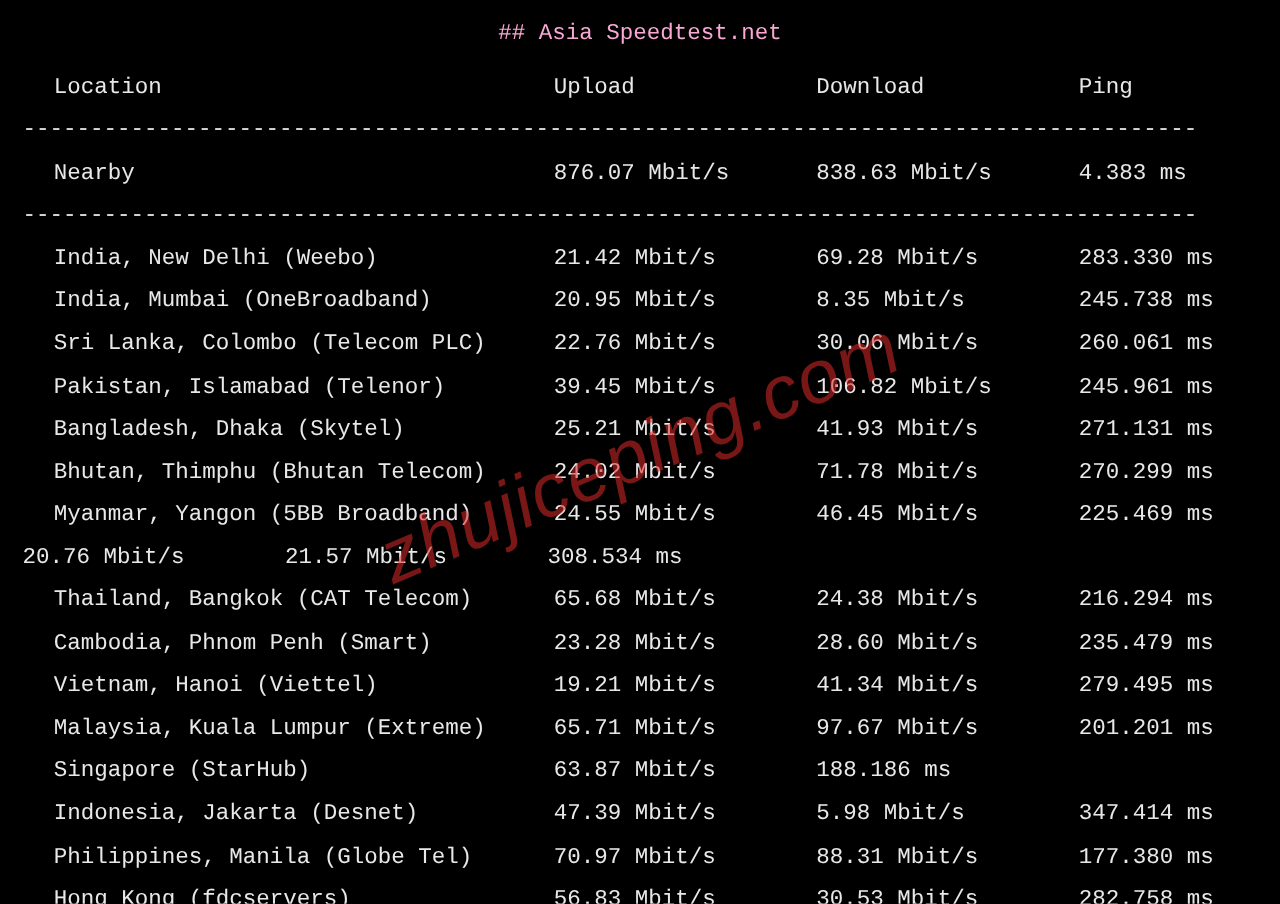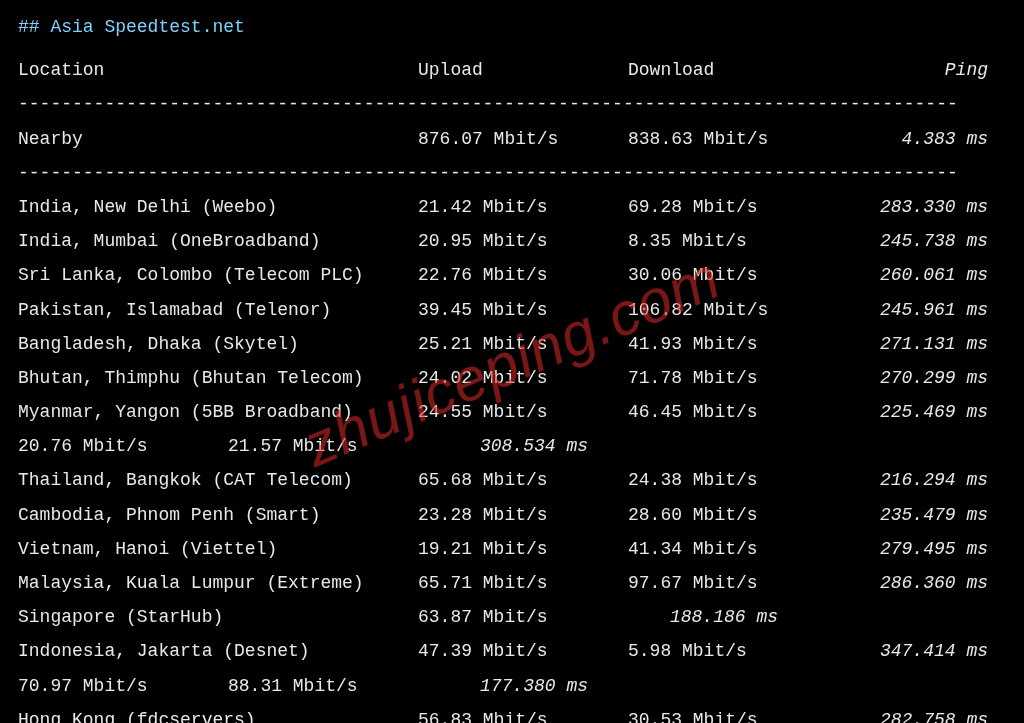--- a/index.html
+++ b/index.html
@@ -10,43 +10,44 @@
       font-size: 18px;
       line-height: 1.9;
       padding: 10px 18px;
       white-space: nowrap;
       width: 1024px;
       height: 723px;
       overflow: hidden;
       position: relative;
     }
     .title {
-      color: #7dd3fc;
+      color: #f9a8d4;
       margin-bottom: 0.5em;
+      text-align: center;
     }
     .row {
       display: flex;
     }
     .col-loc {
       width: 400px;
       flex-shrink: 0;
+      margin-left: 25px;
     }
     .col-up {
       width: 210px;
       flex-shrink: 0;
     }
     .col-down {
       width: 210px;
       flex-shrink: 0;
     }
     .col-ping {
       width: 150px;
       flex-shrink: 0;
-      text-align: right;
-      font-style: italic;
+      text-align: left;
     }
     .dash-line {
       letter-spacing: 0;
       overflow: hidden;
       width: 100%;
     }
     .watermark {
       position: absolute;
       top: 50%;
       left: 50%;
@@ -144,34 +145,35 @@
     <div class="row">
       <div class="col-loc">Vietnam, Hanoi (Viettel)</div>
       <div class="col-up">19.21 Mbit/s</div>
       <div class="col-down">41.34 Mbit/s</div>
       <div class="col-ping">279.495 ms</div>
     </div>
     <div class="row">
       <div class="col-loc">Malaysia, Kuala Lumpur (Extreme)</div>
       <div class="col-up">65.71 Mbit/s</div>
       <div class="col-down">97.67 Mbit/s</div>
-      <div class="col-ping">286.360 ms</div>
+      <div class="col-ping">201.201 ms</div>
     </div>
     <div class="row">
       <div class="col-loc">Singapore (StarHub)</div>
       <div class="col-up">63.87 Mbit/s</div>
       <div class="col-ping">188.186 ms</div>
     </div>
     <div class="row">
       <div class="col-loc">Indonesia, Jakarta (Desnet)</div>
       <div class="col-up">47.39 Mbit/s</div>
       <div class="col-down">5.98 Mbit/s</div>
       <div class="col-ping">347.414 ms</div>
     </div>
     <div class="row">
+      <div class="col-loc">Philippines, Manila (Globe Tel)</div>
       <div class="col-up">70.97 Mbit/s</div>
       <div class="col-down">88.31 Mbit/s</div>
       <div class="col-ping">177.380 ms</div>
     </div>
     <div class="row">
       <div class="col-loc">Hong Kong (fdcservers)</div>
       <div class="col-up">56.83 Mbit/s</div>
       <div class="col-down">30.53 Mbit/s</div>
       <div class="col-ping">282.758 ms</div>
     </div>

